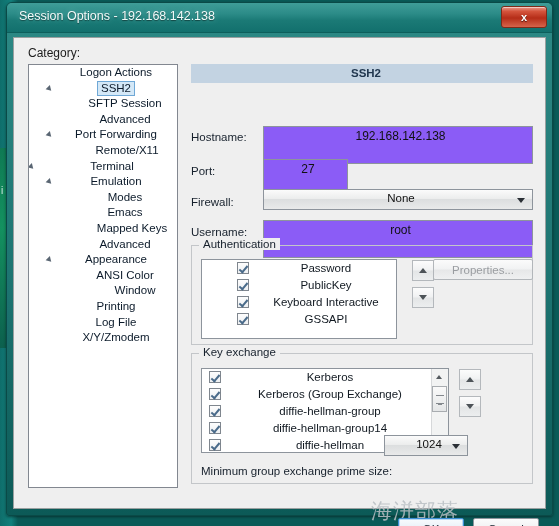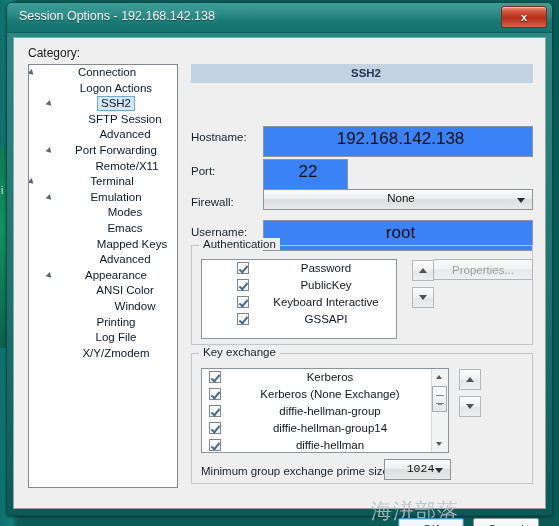--- a/index.html
+++ b/index.html
@@ -130,27 +130,27 @@
     background: #c3d3e2;
     color: #21374f;
     font-size: 11.5px; font-weight: bold;
     line-height: 19px;
     padding-left: 8px;
     box-sizing: border-box;
   }
   .flabel { position: absolute; left: 177px; font-size: 11.5px; color: #16202c; }
   .tbox {
     position: absolute;
-    background: #3b82f6;
+    background: #8b5cf6;
     border: 1px solid #8d949c;
     box-sizing: border-box;
-    font-size: 17px;
+    font-size: 12px;
     color: #111;
     padding: 2px 0 0 5px;
-    height: 31px;
+    height: 38px;
   }
   .combo {
     position: absolute;
     height: 21px;
     box-sizing: border-box;
     border: 1px solid #8d949c;
     background: linear-gradient(180deg,#fbfbfb 0%, #eceded 45%, #dcdedf 50%, #e9eaea 100%);
     font-size: 11.5px; color: #111;
     padding: 2px 0 0 6px;
     cursor: pointer;
@@ -309,21 +309,20 @@
 
   <div class="titlebar">
     <div class="title-text">Session Options - 192.168.142.138</div>
     <div class="close-btn">x</div>
   </div>
 
   <div class="client">
 
     <div class="cat-label">Category:</div>
     <div class="tree" id="category-tree">
-        <div class="tree-item"><span class="tw" style="left: -2px;"></span><span class="lbl" style="margin-left: 8px;">Connection</span></div>
         <div class="tree-item"><span class="lbl" style="margin-left: 26px;">Logon Actions</span></div>
         <div class="tree-item sel"><span class="tw" style="left: 16px;"></span><span class="lbl" style="margin-left: 26px;">SSH2</span></div>
         <div class="tree-item"><span class="lbl" style="margin-left: 44px;">SFTP Session</span></div>
         <div class="tree-item"><span class="lbl" style="margin-left: 44px;">Advanced</span></div>
         <div class="tree-item"><span class="tw" style="left: 16px;"></span><span class="lbl" style="margin-left: 26px;">Port Forwarding</span></div>
         <div class="tree-item"><span class="lbl" style="margin-left: 48px;">Remote/X11</span></div>
         <div class="tree-item"><span class="tw" style="left: -2px;"></span><span class="lbl" style="margin-left: 18px;">Terminal</span></div>
         <div class="tree-item"><span class="tw" style="left: 16px;"></span><span class="lbl" style="margin-left: 26px;">Emulation</span></div>
         <div class="tree-item"><span class="lbl" style="margin-left: 44px;">Modes</span></div>
         <div class="tree-item"><span class="lbl" style="margin-left: 44px;">Emacs</span></div>
@@ -336,21 +335,21 @@
         <div class="tree-item"><span class="lbl" style="margin-left: 26px;">Log File</span></div>
         <div class="tree-item"><span class="lbl" style="margin-left: 26px;">X/Y/Zmodem</span></div>
       </div>
 
     <div class="pane-head">SSH2</div>
 
     <div class="flabel" style="left:177px; top:93px;">Hostname:</div>
     <div class="tbox" style="left:249px; top:88px; width:270px;">192.168.142.138</div>
 
     <div class="flabel" style="left:177px; top:127px;">Port:</div>
-    <div class="tbox" style="left:249px; top:121px; width:85px;">22</div>
+    <div class="tbox" style="left:249px; top:121px; width:85px;">27</div>
 
     <div class="flabel" style="left:177px; top:158px;">Firewall:</div>
     <div class="combo" style="left:249px; top:151px; width:270px;">
       <span>None</span>
       <span class="arrow"></span>
     </div>
 
     <div class="flabel" style="left:177px; top:188px;">Username:</div>
     <div class="tbox" style="left:249px; top:182px; width:270px;">root</div>
 
@@ -370,21 +369,21 @@
         <span class="tri-dn"></span>
       </div>
     <div class="btn" style="left:419px; top:221px; width:100px; height:21px;" id="properties-btn">Properties...</div>
 
     <div class="group" style="left:177px; top:315px; width:342px; height:131px;">
       <div class="gtitle">Key exchange</div>
     </div>
     <div class="listbox" style="left:187px; top:330px; width:248px; height:85px;">
       <div id="kex-list" style="position:absolute; left:0; top:0; right:16px;">
           <div class="litem"><span class="cb"></span><span>Kerberos</span></div>
-          <div class="litem"><span class="cb"></span><span>Kerberos (None Exchange)</span></div>
+          <div class="litem"><span class="cb"></span><span>Kerberos (Group Exchange)</span></div>
           <div class="litem"><span class="cb"></span><span>diffie-hellman-group</span></div>
           <div class="litem"><span class="cb"></span><span>diffie-hellman-group14</span></div>
           <div class="litem"><span class="cb"></span><span>diffie-hellman</span></div>
         </div>
       <div class="sbar">
         <div class="sb-arrow up">
             <i></i>
           </div>
         <div class="sb-thumb"></div>
         <div class="sb-arrow dn">
@@ -393,21 +392,21 @@
       </div>
     </div>
     <div class="spin-btn" style="left:445px; top:331px;">
         <span class="tri-up"></span>
       </div>
     <div class="spin-btn" style="left:445px; top:358px;">
         <span class="tri-dn"></span>
       </div>
 
     <div class="flabel" style="left:187px; top:427px;">Minimum group exchange prime size:</div>
-    <div class="combo" style="left:370px; top:421px; width:67px;font-family:Liberation Mono, monospace;">
+    <div class="combo" style="left:370px; top:397px; width:84px;">
       <span>1024</span>
       <span class="arrow"></span>
     </div>
 
     <div class="watermark">海洴部落</div>
 
     <div class="btn default" style="left:384px; top:480px; width:66px; height:21px;">OK</div>
     <div class="btn enabled" style="left:459px; top:480px; width:66px; height:21px;">Cancel</div>
 
   </div>

